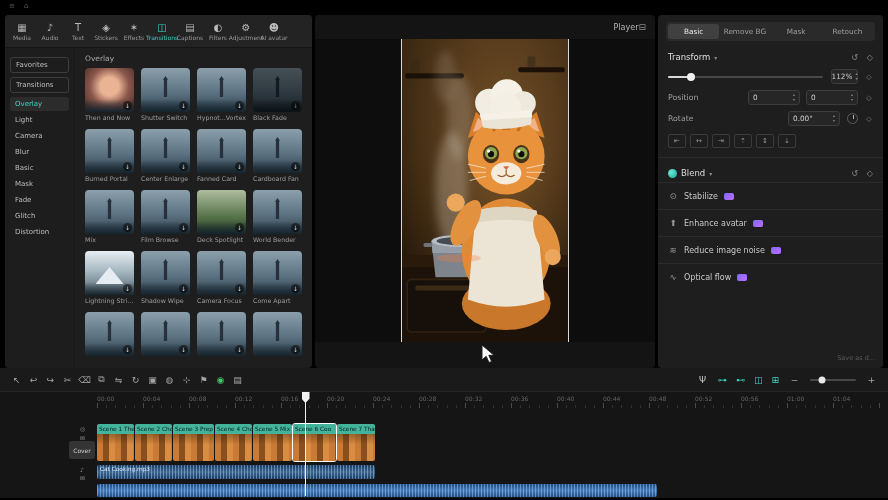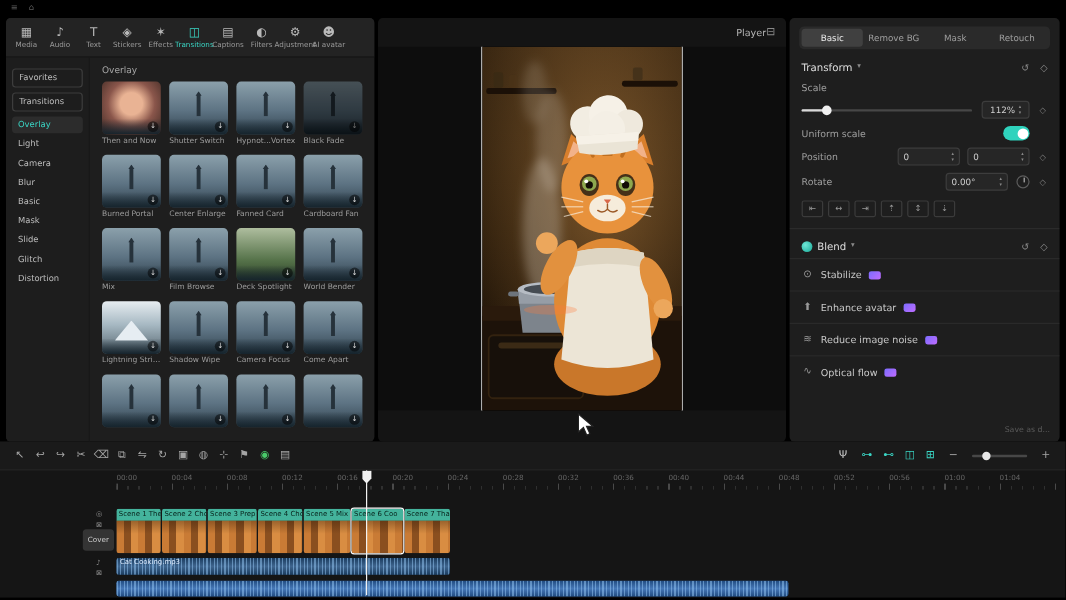--- a/index.html
+++ b/index.html
@@ -70,28 +70,28 @@
            background:linear-gradient(90deg,#d2493d 50%,#3fae57 50%);}
   .pl-right{margin-left:auto;display:flex;gap:11px;color:#9a9a9a;font-size:9px;}
   .cursor{position:absolute;left:166px;top:329px;z-index:9;}
 
   
   .insp-tabs{display:flex;gap:13px;padding:9px 11px 7px;font-size:8.5px;color:#8f8f8f;border-bottom:1px solid #2b2b2b;}
   .insp-tabs span.insp-tab:nth-of-type(1){color:#fff;font-weight:bold;}
   .subtabs{margin:7px 8px 5px;background:#2a2a2a;border-radius:4px;display:flex;padding:2px;}
   .subtab{flex:1;text-align:center;padding:3px 0;font-size:7.3px;color:#9f9f9f;border-radius:3px;white-space:nowrap;}
   .subtabs div.subtab:nth-of-type(1){background:#404040;color:#ececec;}
-  .sec-head{display:flex;gap:4px;padding:6px 10px 4px;color:#dedede;font-size:8.5px;}
+  .sec-head{display:flex;align-items:center;gap:4px;padding:6px 10px 4px;color:#dedede;font-size:8.5px;}
   .chev{font-size:6px;color:#8a8a8a;}
   .head-icons{margin-left:auto;display:flex;gap:9px;color:#8a8a8a;font-size:8px;}
   .row{display:flex;align-items:center;padding:3px 10px;color:#9f9f9f;font-size:7.8px;}
   .slider{flex:1;height:2px;background:#474747;border-radius:2px;position:relative;margin-right:8px;}
   .slider .fill{position:absolute;left:0;top:0;bottom:0;width:15%;background:#d9d9d9;border-radius:2px;}
   .slider .knob{position:absolute;left:15%;top:50%;transform:translate(-50%,-50%);width:8px;height:8px;border-radius:50%;background:#f0f0f0;}
-  .value-box{width:40px;height:15px;border:1px solid #3d3d3d;border-radius:3px;background:#262626;
+  .value-box{width:27px;height:15px;border:1px solid #3d3d3d;border-radius:3px;background:#262626;
              display:flex;align-items:center;justify-content:center;gap:3px;color:#cfcfcf;font-size:7.3px;}
   .steppers{display:flex;flex-direction:column;font-size:4px;line-height:4.5px;color:#8a8a8a;}
   .keyd{margin-left:7px;color:#7a7a7a;font-size:7px;width:8px;text-align:center;}
   .toggle{margin-left:auto;margin-right:15px;width:22px;height:12px;border-radius:7px;background:#2fd3bd;position:relative;}
   .toggle::after{content:"";position:absolute;right:1.5px;top:1.5px;width:9px;height:9px;border-radius:50%;background:#fff;}
   .step-box{width:52px;height:15px;border:1px solid #3d3d3d;border-radius:3px;background:#262626;
             display:flex;align-items:center;justify-content:space-between;padding:0 4px;color:#cfcfcf;font-size:7.3px;margin-left:6px;}
   .spacer{margin-left:auto;}
   .dial{width:11px;height:11px;border:1px solid #5c5c5c;border-radius:50%;position:relative;margin-left:7px;}
   .dial::after{content:"";position:absolute;left:50%;top:1px;width:1px;height:4px;background:#b5b5b5;}
@@ -222,21 +222,21 @@
       <div class="sb-item">Light</div>
 
       <div class="sb-item">Camera</div>
 
       <div class="sb-item">Blur</div>
 
       <div class="sb-item">Basic</div>
 
       <div class="sb-item">Mask</div>
 
-      <div class="sb-item">Slide</div>
+      <div class="sb-item">Fade</div>
 
       <div class="sb-item">Glitch</div>
 
       <div class="sb-item">Distortion</div>
     </div>
 
   <div class="grid">
     <div class="grid-header">Overlay</div>
     <div class="g-wrap">
 
@@ -499,41 +499,34 @@
   <div class="sec-head">
     <span>Transform</span>
     <span class="chev">▾</span>
     <span class="head-icons">
       <span>↺</span>
       <span>◇</span>
     </span>
   </div>
 
   <div class="row">
-      <span>Scale</span>
-    </div>
-  <div class="row">
     <div class="slider">
         <div class="fill"></div>
         <div class="knob"></div>
       </div>
     <div class="value-box">
       <span>112%</span>
       <span class="steppers">
         <span>▴</span>
         <span>▾</span>
       </span>
     </div>
     <span class="keyd">◇</span>
   </div>
 
-  <div class="row">
-    <span>Uniform scale</span>
-    <span class="toggle"></span>
-  </div>
 
   <div class="row">
     <span>Position</span>
     <span class="spacer"></span>
     <div class="step-box">
       <span>0</span>
       <span class="steppers">
         <span>▴</span>
           <span>▾</span>
       </span>

